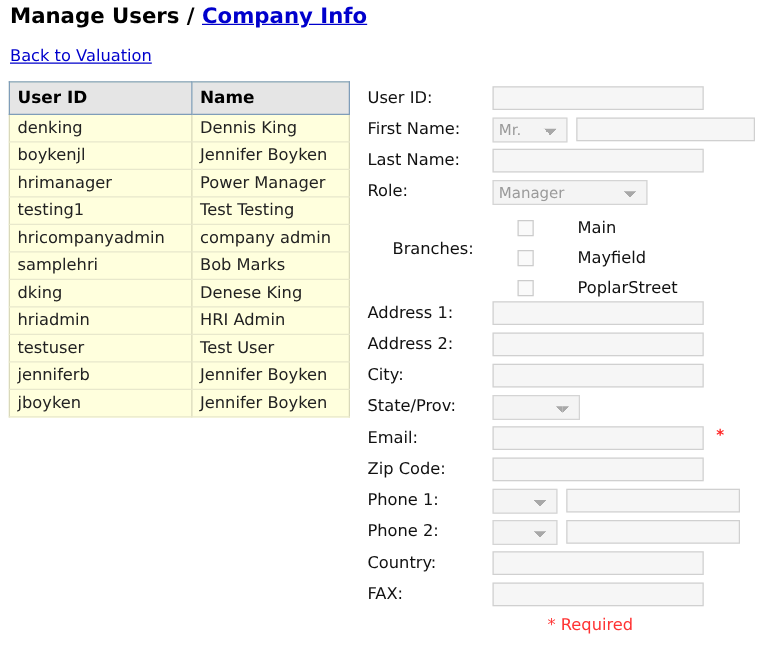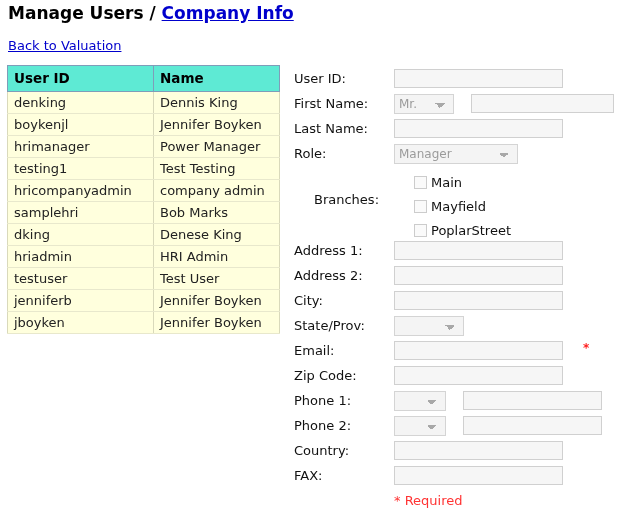--- a/index.html
+++ b/index.html
@@ -53,21 +53,21 @@
     left: 7px;
     top: 65px;
   }
   table.users-table {
     border-collapse: collapse;
     border: 1px solid #7f9db9;
     background: #ffffdd;
     font-size: 13px;
   }
   table.users-table th {
-    background: #5eead4;
+    background: #e5e5e5;
     color: #000000;
     font-weight: bold;
     text-align: left;
     padding: 3px 6px 4px 6px;
     border: 1px solid #7f9db9;
     height: 18px;
     font-size: 13.5px;
   }
   table.users-table td {
     background: #ffffdd;
@@ -102,21 +102,21 @@
     width: 100px;
     flex: 0 0 100px;
     font-size: 13px;
     color: #111111;
     line-height: 16px;
     white-space: nowrap;
   }
   .field-zone {
     display: flex;
     align-items: center;
-    gap: 17px;
+    gap: 7px;
   }
 
   input.txt {
     box-sizing: border-box;
     height: 19px;
     border: 1px solid #d0d0d0;
     background: #f6f6f6;
     font-family: "DejaVu Sans", "Liberation Sans", sans-serif;
     font-size: 12px;
     color: #555555;
@@ -185,20 +185,21 @@
     height: 13px;
     border: 1px solid #cccccc;
     background: #fafafa;
     display: inline-block;
     flex: 0 0 13px;
   }
   .branch-text {
     font-size: 13px;
     color: #111111;
     white-space: nowrap;
+    margin-left: 31px;
   }
 
   .req-star {
     color: #ff1f1f;
     font-size: 12px;
     line-height: 10px;
     font-weight: bold;
     margin-left: 3px;
     align-self: flex-start;
     padding-top: 2px;
@@ -210,20 +211,21 @@
     align-items: center;
   }
   .required-note .spacer {
     width: 100px;
     flex: 0 0 100px;
   }
   .required-text {
     color: #ff3333;
     font-size: 13px;
     white-space: nowrap;
+    margin-left: 44px;
   }
 </style>
 </head>
 <body>
 
 <div class="page-header">
   <span>Manage Users</span>
   <span class="sep">/</span>
   <a href="#" class="company-link">Company Info</a>
 </div>

